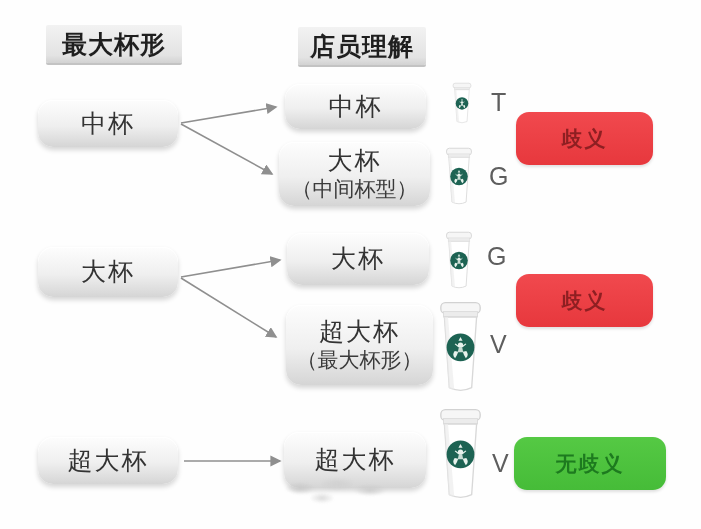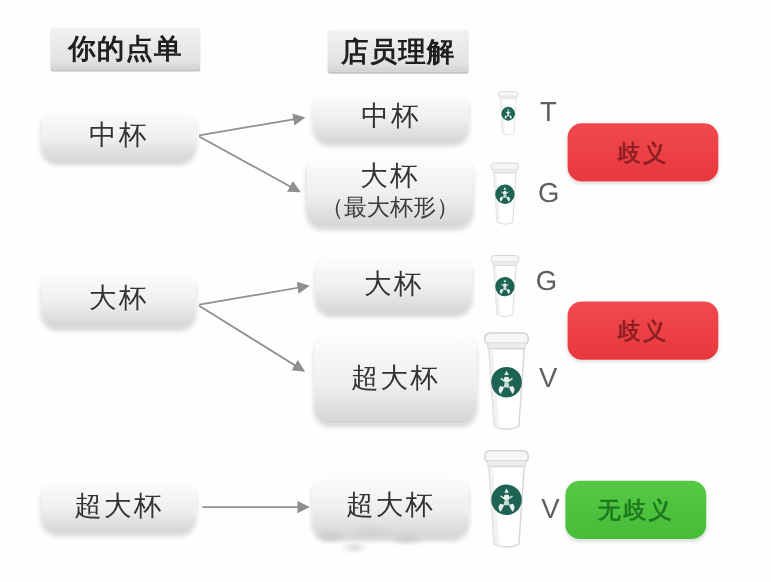--- a/index.html
+++ b/index.html
@@ -51,32 +51,32 @@
         <path d="M0,0 L7,3.5 L0,7 Z" fill="#8f8f8f"></path>
       </marker>
     </defs>
     <line x1="181" y1="123" x2="276" y2="107" stroke="#8f8f8f" stroke-width="1.6" marker-end="url(#ah)"></line>
     <line x1="181" y1="124" x2="272" y2="174" stroke="#8f8f8f" stroke-width="1.6" marker-end="url(#ah)"></line>
     <line x1="181" y1="277" x2="280" y2="260" stroke="#8f8f8f" stroke-width="1.6" marker-end="url(#ah)"></line>
     <line x1="181" y1="278" x2="276" y2="337" stroke="#8f8f8f" stroke-width="1.6" marker-end="url(#ah)"></line>
     <line x1="184" y1="461" x2="280" y2="461" stroke="#8f8f8f" stroke-width="1.6" marker-end="url(#ah)"></line>
   </svg>
 
-  <div class="hdr" style="left:46px;top:25px;width:136px;height:38px;">你的点单</div>
+  <div class="hdr" style="left:46px;top:25px;width:136px;height:38px;">最大杯形</div>
   <div class="hdr" style="left:298px;top:27px;width:128px;height:38px;">店员理解</div>
 
   <div class="box" style="left:38px;top:100px;width:140px;height:47px;">
     <div class="main">中杯</div>
   </div>
   <div class="box" style="left:285px;top:84px;width:141px;height:45px;">
     <div class="main">中杯</div>
   </div>
   <div class="box" style="left:279px;top:142px;width:151px;height:64px;">
     <div class="main">大杯</div>
-    <div class="sub">（最大杯形）</div>
+    <div class="sub">（中间杯型）</div>
   </div>
   <div class="cup" style="left:448px;top:82px;width:28px;height:42px;">
       <svg viewBox="0 0 60 104" xmlns="http://www.w3.org/2000/svg">
         <rect x="8" y="3" width="44" height="12" rx="5" fill="#f6f6f6" stroke="#d2d2d2" stroke-width="1.5"></rect>
         <rect x="11" y="13" width="38" height="6" fill="#ececec" stroke="#dadada" stroke-width="1"></rect>
         <path d="M12 19 h36 l-5.5 79 q-12.5 6 -25 0 z" fill="#ffffff" stroke="#d8d8d8" stroke-width="1.5"></path>
         <path d="M12 19 l5 79 q3 2 6 2.5 l-7 -81.5 z" fill="#ededed" opacity="0.7"></path>
         <circle cx="30" cy="53" r="15.5" fill="#1d6353"></circle>
         <path d="M30 41.5 l2.3 4.2 h-4.6 z" fill="#e7f2ec"></path>
         <circle cx="30" cy="50.5" r="3" fill="#e7f2ec"></circle>
@@ -106,20 +106,21 @@
   <div class="badge ambiguous" style="left:516px;top:112px;width:137px;height:53px;">歧义</div>
 
   <div class="box" style="left:38px;top:247px;width:140px;height:50px;">
     <div class="main">大杯</div>
   </div>
   <div class="box" style="left:287px;top:233px;width:142px;height:52px;">
     <div class="main">大杯</div>
   </div>
   <div class="box" style="left:286px;top:305px;width:147px;height:80px;">
     <div class="main">超大杯</div>
+    <div class="sub">（最大杯形）</div>
   </div>
   <div class="cup" style="left:442px;top:230px;width:34px;height:60px;">
       <svg viewBox="0 0 60 104" xmlns="http://www.w3.org/2000/svg">
         <rect x="8" y="3" width="44" height="12" rx="5" fill="#f6f6f6" stroke="#d2d2d2" stroke-width="1.5"></rect>
         <rect x="11" y="13" width="38" height="6" fill="#ececec" stroke="#dadada" stroke-width="1"></rect>
         <path d="M12 19 h36 l-5.5 79 q-12.5 6 -25 0 z" fill="#ffffff" stroke="#d8d8d8" stroke-width="1.5"></path>
         <path d="M12 19 l5 79 q3 2 6 2.5 l-7 -81.5 z" fill="#ededed" opacity="0.7"></path>
         <circle cx="30" cy="53" r="15.5" fill="#1d6353"></circle>
         <path d="M30 41.5 l2.3 4.2 h-4.6 z" fill="#e7f2ec"></path>
         <circle cx="30" cy="50.5" r="3" fill="#e7f2ec"></circle>
@@ -163,17 +164,17 @@
         <circle cx="30" cy="53" r="15.5" fill="#1d6353"></circle>
         <path d="M30 41.5 l2.3 4.2 h-4.6 z" fill="#e7f2ec"></path>
         <circle cx="30" cy="50.5" r="3" fill="#e7f2ec"></circle>
         <path d="M24 49 q6 6.5 12 0" stroke="#e7f2ec" stroke-width="1.4" fill="none"></path>
         <path d="M28 53.5 h4 l1 5 h-6 z" fill="#e7f2ec" opacity="0.85"></path>
         <path d="M23.5 57 q-3.5 4.5 0.5 8 q2.5 -3.5 3.5 -7 z" fill="#e7f2ec"></path>
         <path d="M36.5 57 q3.5 4.5 -0.5 8 q-2.5 -3.5 -3.5 -7 z" fill="#e7f2ec"></path>
       </svg>
     </div>
   <div class="size-letter" style="left:492px;top:449px;">V</div>
-  <div class="badge clear" style="left:514px;top:437px;width:128px;height:53px;">无歧义</div>
+  <div class="badge clear" style="left:514px;top:437px;width:152px;height:53px;">无歧义</div>
 
   <div class="smudge"></div>
 
 </div>
 
 </body></html>

